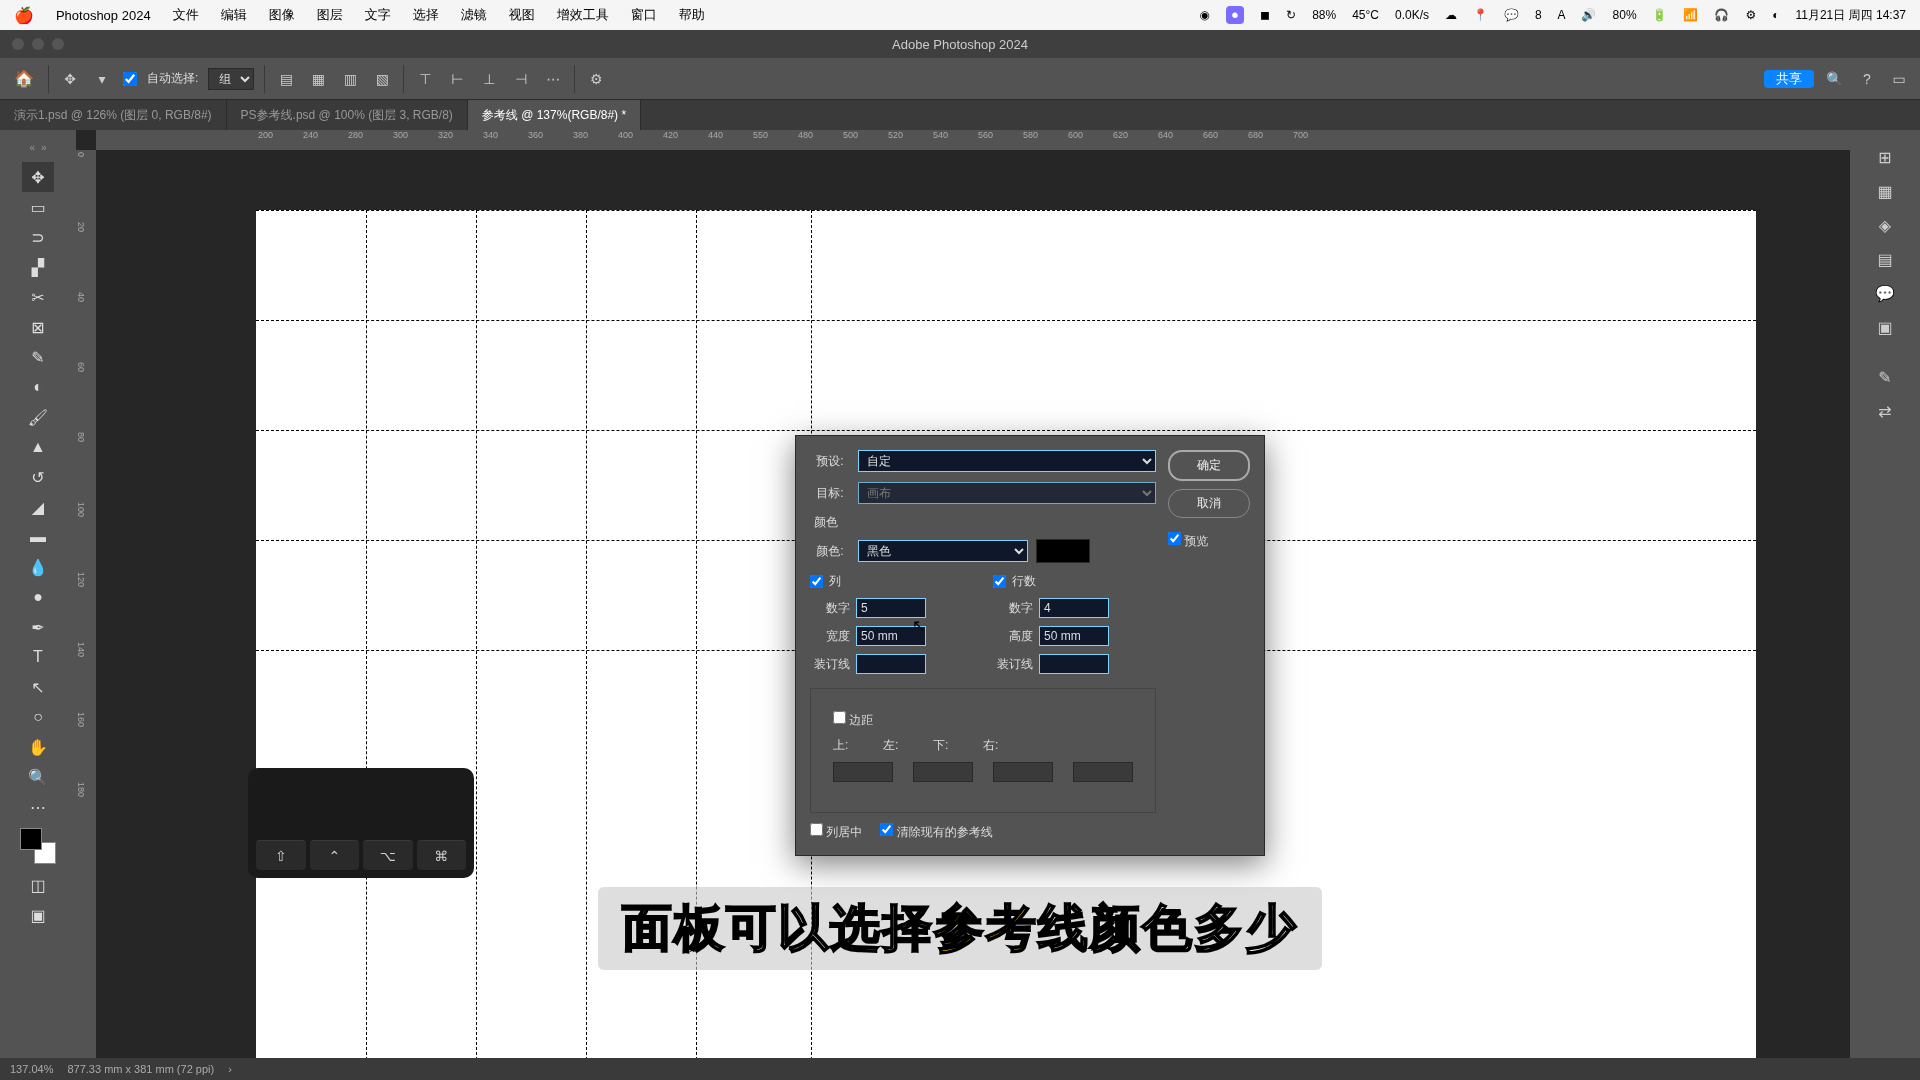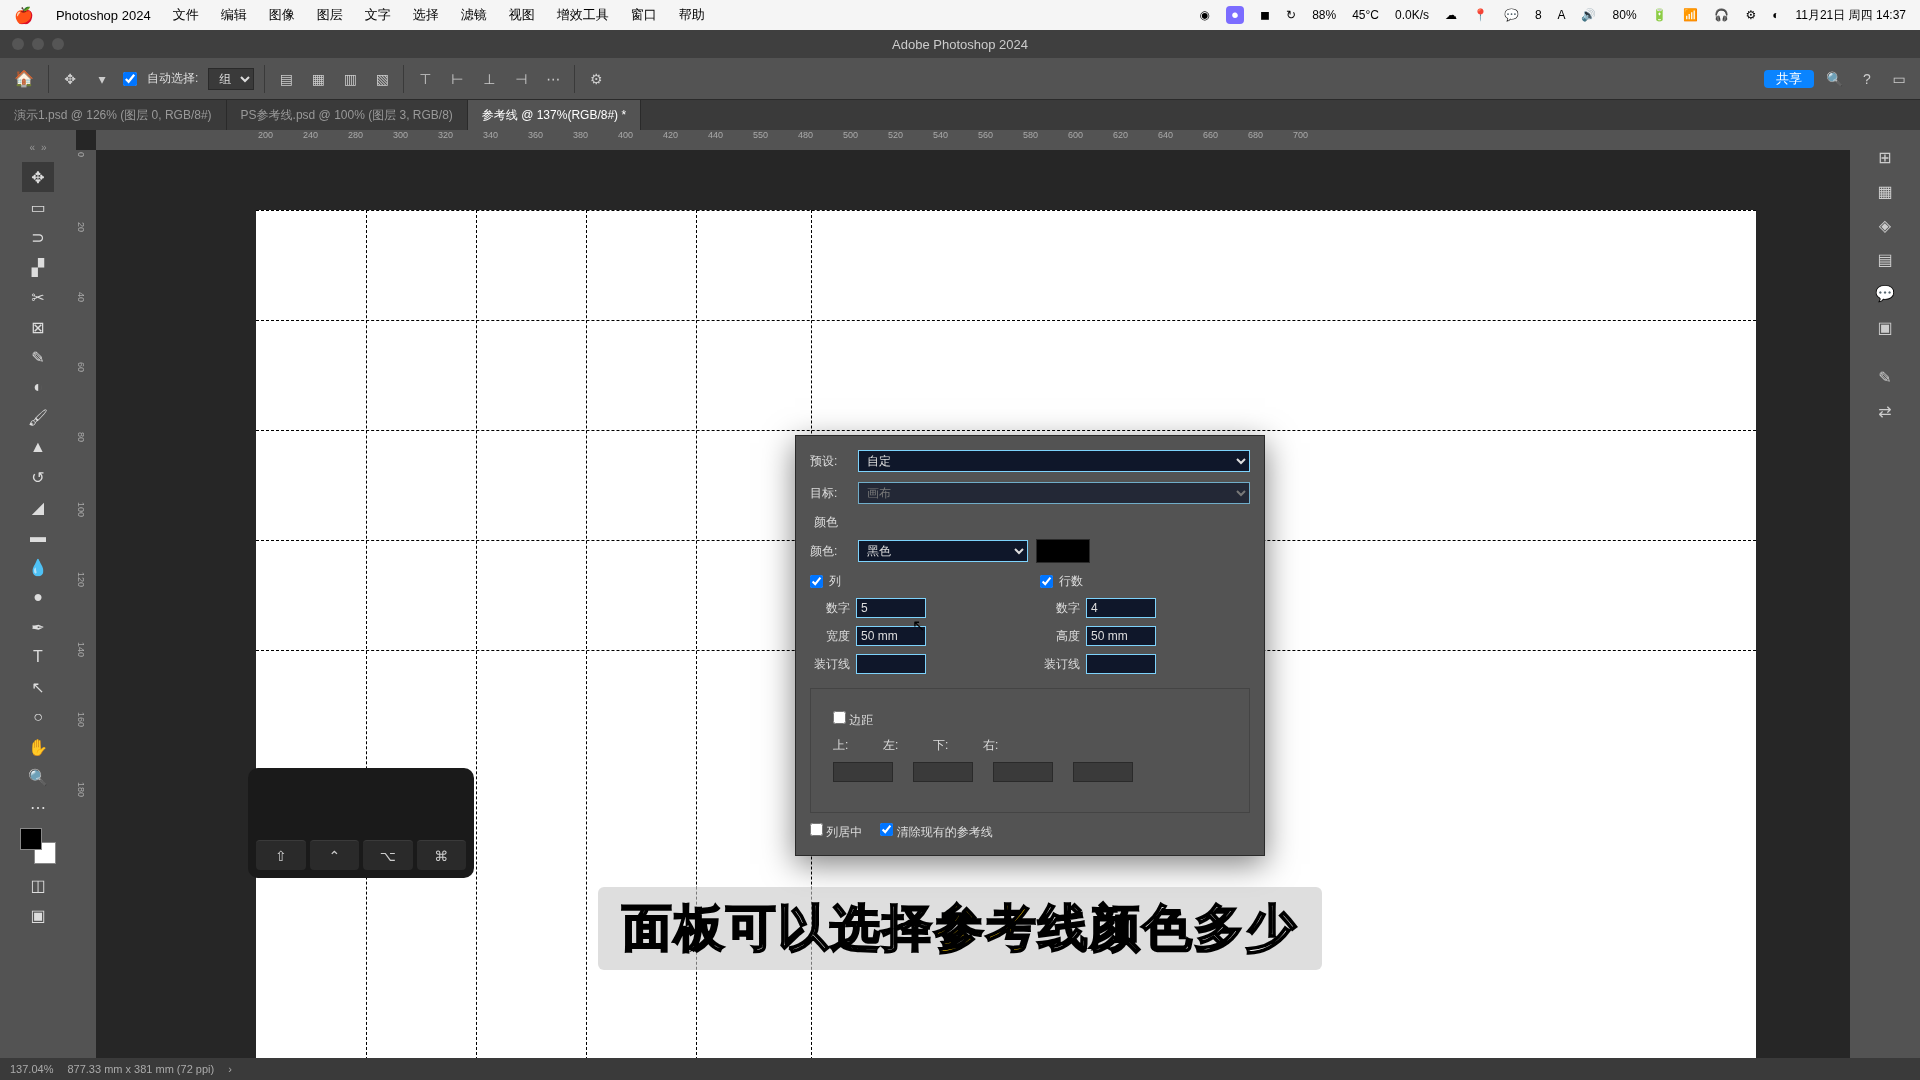--- a/index.html
+++ b/index.html
@@ -41,21 +41,21 @@
 .guides .hg{position:absolute;left:0;right:0;border-top:1px dashed #000}
 .keys{position:absolute;left:172px;bottom:180px;width:226px;height:110px;background:#1a1a1a;border-radius:10px;display:flex;align-items:flex-end;padding:6px}
 .keys .key{flex:1;height:30px;background:#2a2a2a;margin:2px;border-radius:4px;display:flex;align-items:center;justify-content:center;color:#ccc;font-size:14px;border-top:1px solid #3a3a3a}
 .right-dock{width:70px;background:#535353;padding-top:8px}
 .right-dock .ico{width:30px;height:30px;margin:4px auto;display:flex;align-items:center;justify-content:center;color:#ccc}
 .dialog{position:absolute;left:795px;top:435px;width:470px;background:#535353;border:1px solid #2a2a2a;box-shadow:0 8px 30px rgba(0,0,0,.5);font-size:12px;color:#ddd}
 .dialog .title{height:26px;background:#6a6a6a;display:flex;align-items:center;justify-content:center;color:#eee;font-size:13px}
 .dialog .body{padding:14px;display:flex;gap:12px}
 .dialog .left{flex:1}
 .dialog .row{display:flex;align-items:center;margin-bottom:10px;gap:8px}
-.dialog .row label{width:40px;text-align:left}
+.dialog .row label{width:40px;text-align:center}
 .dialog select,.dialog input[type=text]{background:#0f172a;border:1px solid #7dd3fc;color:#ddd;padding:2px 4px;font-size:12px}
 .dialog select{flex:1}
 .dialog .cols{display:flex;gap:20px}
 .dialog .col{flex:1}
 .dialog .col .hdr{display:flex;align-items:center;gap:6px;margin-bottom:8px}
 .dialog .field{display:flex;align-items:center;gap:6px;margin-bottom:8px}
 .dialog .field label{width:40px;text-align:right}
 .dialog .field input{width:70px}
 .dialog .swatch{width:54px;height:24px;background:#000;border:1px solid #2a2a2a}
 .dialog .btns{width:90px;display:flex;flex-direction:column;gap:8px}
@@ -338,20 +338,25 @@
           <input type="text" disabled="" style="">
           <input type="text" disabled="" style="">
           <input type="text" disabled="" style="">
         </div>
       </div>
       <div class="bottom">
         <label><input type="checkbox" style=""> <span>列居中</span></label>
         <label><input type="checkbox" checked="" style=""> <span>清除现有的参考线</span></label>
       </div>
     </div>
+    <div class="btns">
+      <button class="primary">确定</button>
+      <button>取消</button>
+      <label style="margin-top:6px"><input type="checkbox" checked="" style=""> <span>预览</span></label>
+    </div>
   </div>
 </div>
 
 <div class="subtitle">
   <span>面板可以选择</span><span class="hl">参考</span><span>线颜色多少</span>
 </div>
 
 <div class="cursor">↖</div>
 
 <div class="status">

